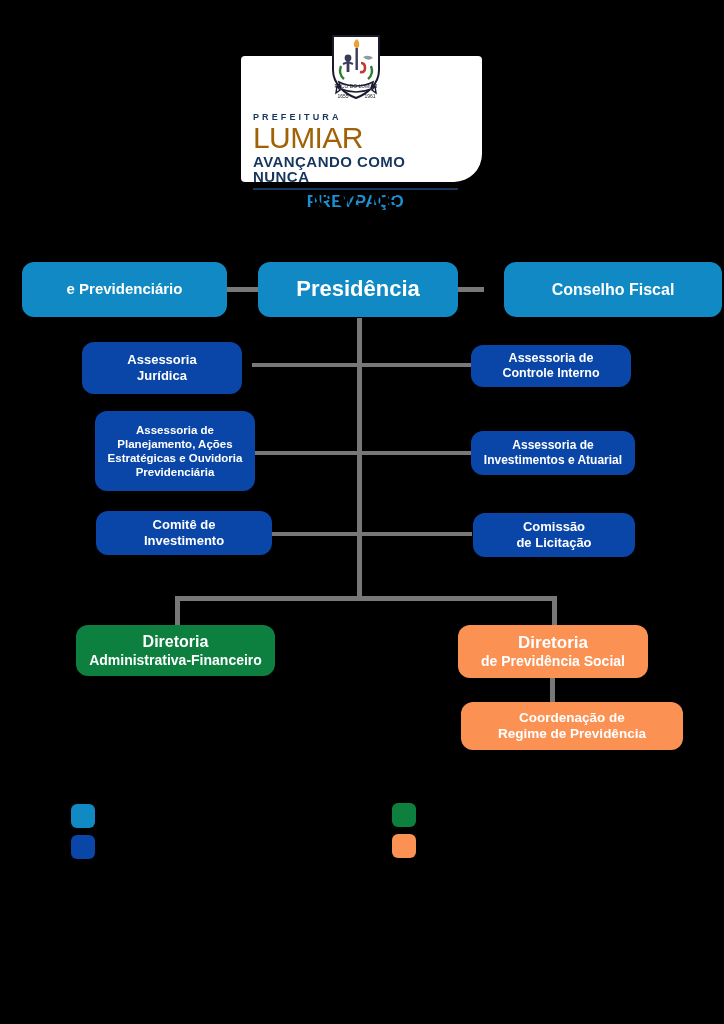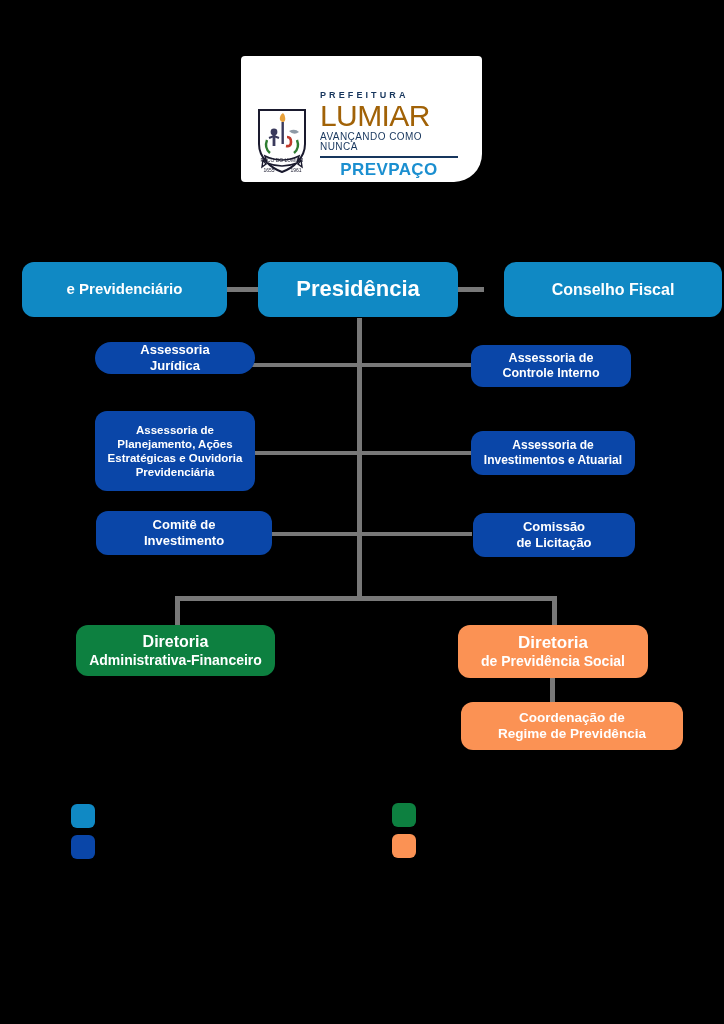--- a/index.html
+++ b/index.html
@@ -19,42 +19,43 @@
   
   #logo-card {
     position: absolute;
     left: 241px;
     top: 56px;
     width: 241px;
     height: 126px;
     background: #ffffff;
     border-radius: 4px 4px 28px 4px;
     display: flex;
-    align-items: flex-end;
+    align-items: center;
     justify-content: center;
     gap: 9px;
     padding: 6px 24px 4px 12px;
+    flex-direction: column;
   }
   #crest { width: 58px; height: 74px; flex: 0 0 auto; }
   .logo-text { display: flex; flex-direction: column; align-items: flex-start; line-height: 1; }
   .logo-prefeitura {
     font-size: 9px; font-weight: bold; color: #17365d;
     letter-spacing: 3.1px; margin-bottom: 2px;
   }
   .logo-paco {
     font-size: 30px; font-weight: bold; color: #17365d;
     letter-spacing: -0.6px; line-height: 0.94;
   }
   .logo-paco .small { font-size: 20px; letter-spacing: -0.4px; }
   .logo-lumiar {
     font-size: 30px; font-weight: normal; color: #a16207;
     letter-spacing: -0.6px; line-height: 0.94;
   }
   .logo-slogan {
-    font-size: 10px; font-weight: normal; color: #17365d;
+    font-size: 15px; font-weight: bold; color: #17365d;
     letter-spacing: 0.45px; margin-top: 2px;
   }
   .logo-rule {
     width: 100%; height: 2px; background: #17365d;
     margin: 4px 0 3px 0;
   }
   .logo-prev {
     font-size: 17px; font-weight: bold; color: #1b8fd0;
     letter-spacing: 0.4px; align-self: center;
   }
@@ -155,21 +156,21 @@
 </div>
 
 <div class="node lightblue" style="left:258px; top:262px; width:200px; height:55px; font-size:22px;">
   <div>Presidência</div>
 </div>
 
 <div class="node lightblue" style="left:484px; top:262px; width:218px; height:55px; font-size:16px;margin-left:20px;">
   <div>Conselho Fiscal</div>
 </div>
 
-<div class="node darkblue" style="left:95px; top:342px; width:160px; height:32px; font-size:13px;border-radius:18px;">
+<div class="node darkblue" style="left:82px; top:342px; width:160px; height:52px; font-size:13px;">
   <div>
     <div>Assessoria</div>
     <div>Jurídica</div>
   </div>
 </div>
 
 <div class="node darkblue" style="left:471px; top:345px; width:160px; height:42px; font-size:12.5px;">
   <div>
     <div>Assessoria de</div>
     <div>Controle Interno</div>

